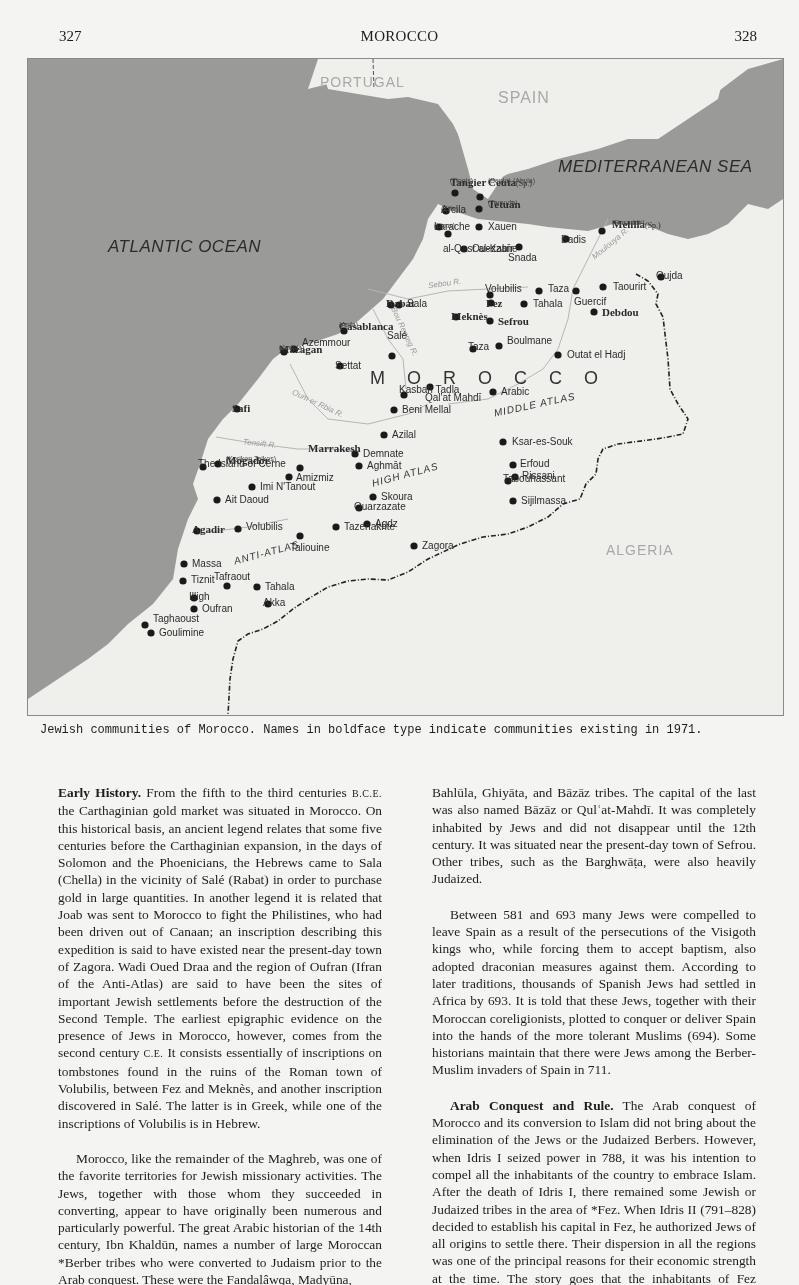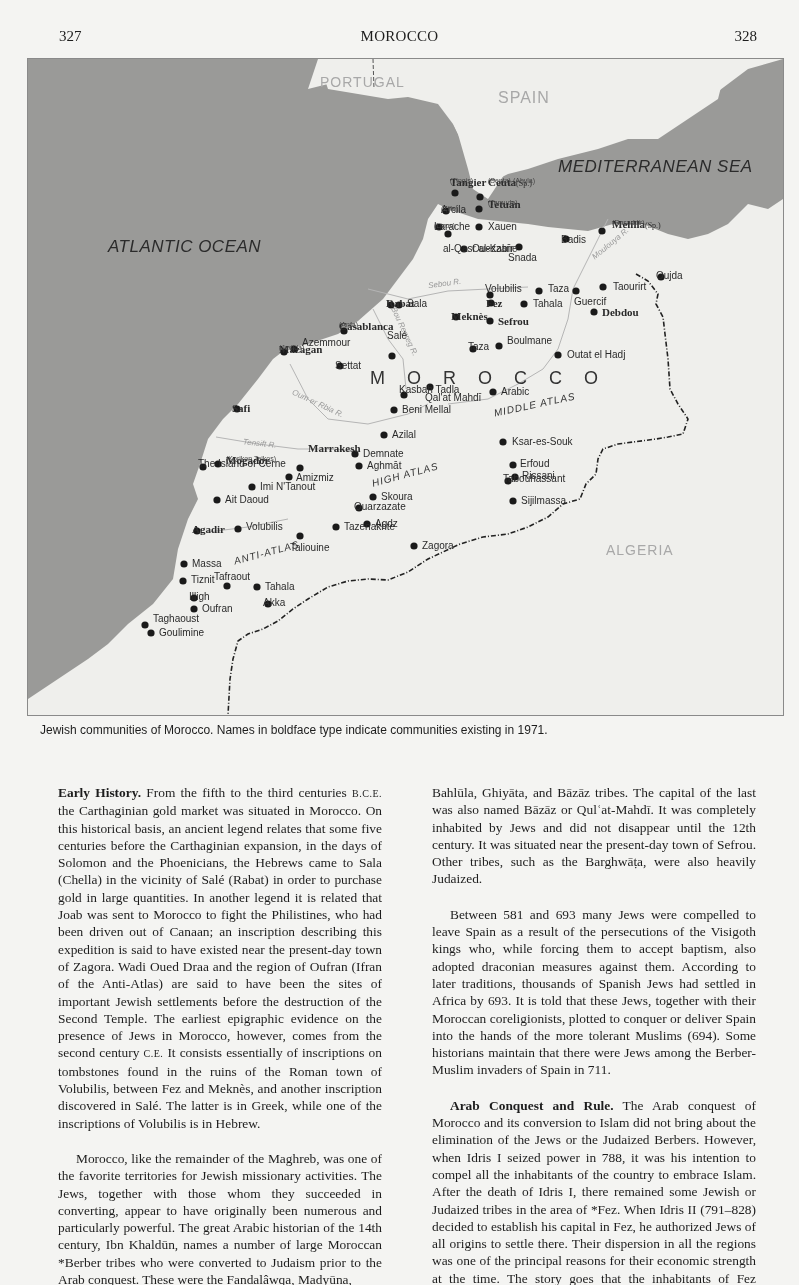--- a/index.html
+++ b/index.html
@@ -19,21 +19,21 @@
   #map-frame svg { position:absolute; left:0; top:0; }
   .lbl { position:absolute; font-family:"Liberation Sans", sans-serif; font-size:10px; color:#2a2a2a; white-space:nowrap; line-height:1; }
   .lbl.b { font-weight:bold; font-size:11px;font-family:Liberation Serif, serif; }
   .lbl.sub { font-size:7px; color:#444; }
   .sea { position:absolute; font-family:"Liberation Sans", sans-serif; font-style:italic; color:#2b2b2b; font-size:17px; letter-spacing:0.5px; white-space:nowrap; }
   .country { position:absolute; font-family:"Liberation Sans", sans-serif; color:#a8a8a8; font-size:14px; letter-spacing:1px; white-space:nowrap; }
   .big { position:absolute; font-family:"Liberation Sans", sans-serif; font-size:18px; color:#333; white-space:nowrap; letter-spacing:22px; }
   .mtn { position:absolute; font-family:"Liberation Sans", sans-serif; font-style:italic; font-size:10px; color:#333; white-space:nowrap; letter-spacing:1px; }
   .river { position:absolute; font-family:"Liberation Sans", sans-serif; font-style:italic; font-size:8px; color:#9a9a9a; white-space:nowrap; }
 
-  #caption { position:absolute; left:40px; top:723px; font-size:12px; font-family:Liberation Sans, sans-serif; }
+  #caption { position:absolute; left:40px; top:723px; font-size:12px; font-family:Liberation Mono, monospace; }
 
   .col { position:absolute; top:766px; width:360px; font-size:13.4px; line-height:17.3px; text-align:justify; }
   #col-left { left:40px; }
   #col-right { left:414px; }
   .col p { margin:18px; text-indent:18px; }
   .col p.first { text-indent:0; }
   .col b { font-weight:bold; }
   .sc { font-size:10px; letter-spacing:0.5px; }
 </style>
 </head>

